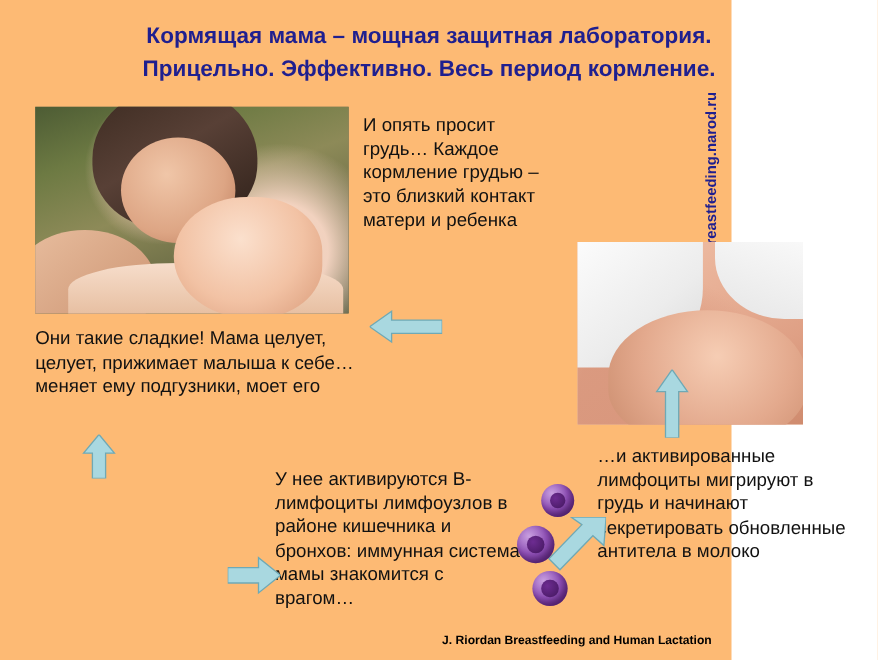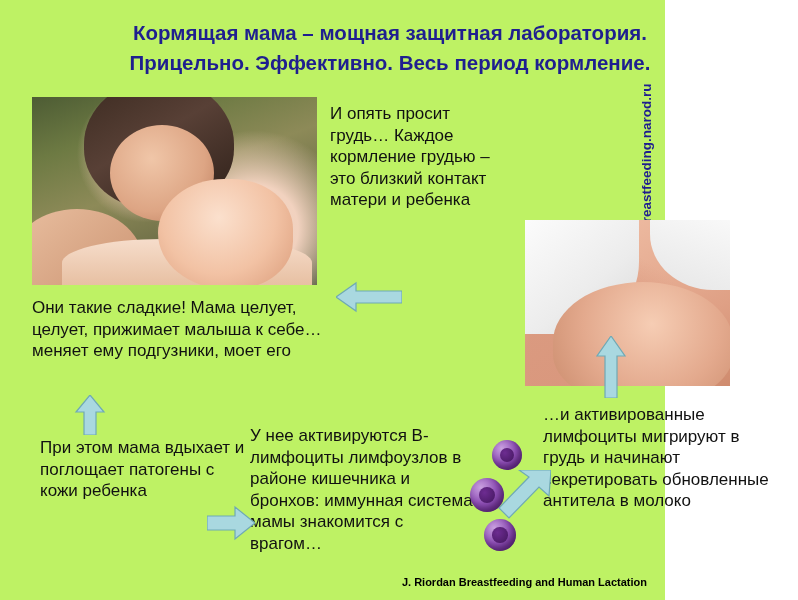--- a/index.html
+++ b/index.html
@@ -10,21 +10,21 @@
     width: 798px;
     height: 600px;
     background: #ffffff;
     font-family: "Liberation Sans", sans-serif;
     overflow: hidden;
   }
   #slide {
     position: relative;
     width: 665px;
     height: 600px;
-    background: #bef264;
+    background: #fdba74;
   }
 
   
   .title {
     position: absolute;
     left: 40px;
     top: 18px;
     width: 700px;
     text-align: center;
     color: #1f1f8f;
@@ -217,21 +217,20 @@
 
   <div class="photo" id="photo-breast-baby">
     <div class="bg"></div>
     <div class="cloth"></div>
     <div class="cloth2"></div>
     <div class="breast"></div>
   </div>
 
   <div class="txt" id="txt-again-asks">И опять просит грудь… Каждое кормление грудью – это близкий контакт матери и ребенка</div>
   <div class="txt" id="txt-sweet">Они такие сладкие! Мама целует, целует, прижимает малыша к себе… меняет ему подгузники, моет его</div>
-  <div class="txt" id="txt-inhales">При этом мама вдыхает и поглощает патогены с кожи ребенка</div>
   <div class="txt" id="txt-lymph">У нее активируются В-лимфоциты лимфоузлов в районе кишечника и бронхов: иммунная система мамы знакомится с врагом…</div>
   <div class="txt" id="txt-activated">…и активированные лимфоциты мигрируют в грудь и начинают секретировать обновленные антитела в молоко</div>
 
   <svg class="arrow" id="arrow-left-1" width="66" height="34" viewBox="0 0 66 34">
     <polygon points="0,17 20,3 20,11 66,11 66,23 20,23 20,31" fill="#A9D8E0" stroke="#6FA9B5" stroke-width="1.2"></polygon>
   </svg>
 
   <svg class="arrow" id="arrow-up-1" width="34" height="62" viewBox="0 0 34 62">
     <polygon points="17,0 31,20 23,20 23,62 11,62 11,20 3,20" fill="#A9D8E0" stroke="#6FA9B5" stroke-width="1.2"></polygon>
   </svg>

